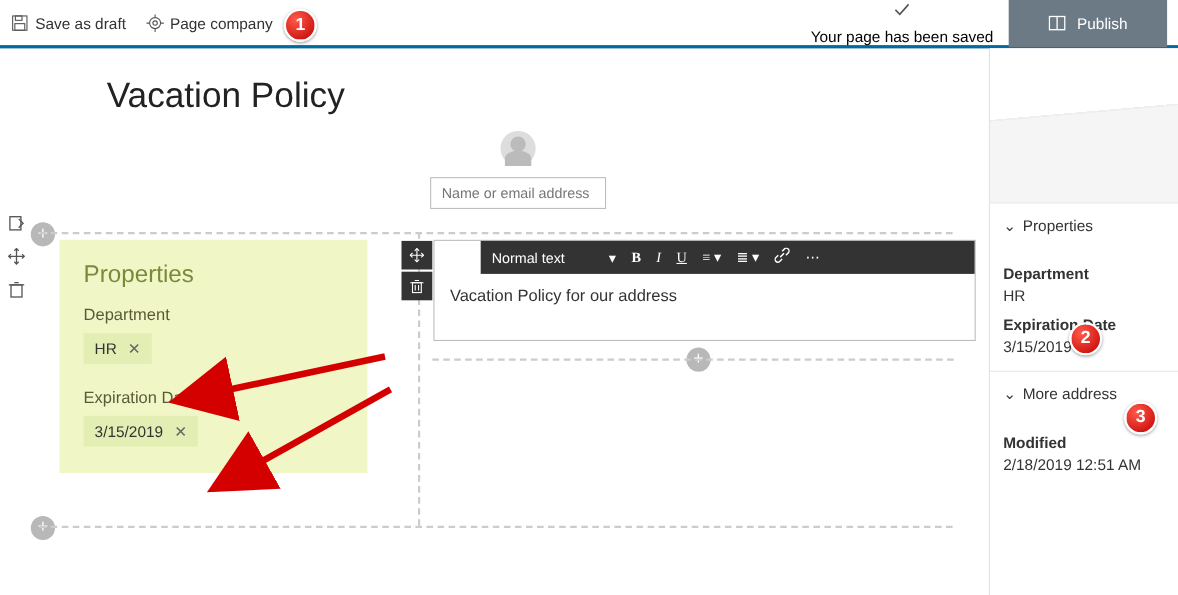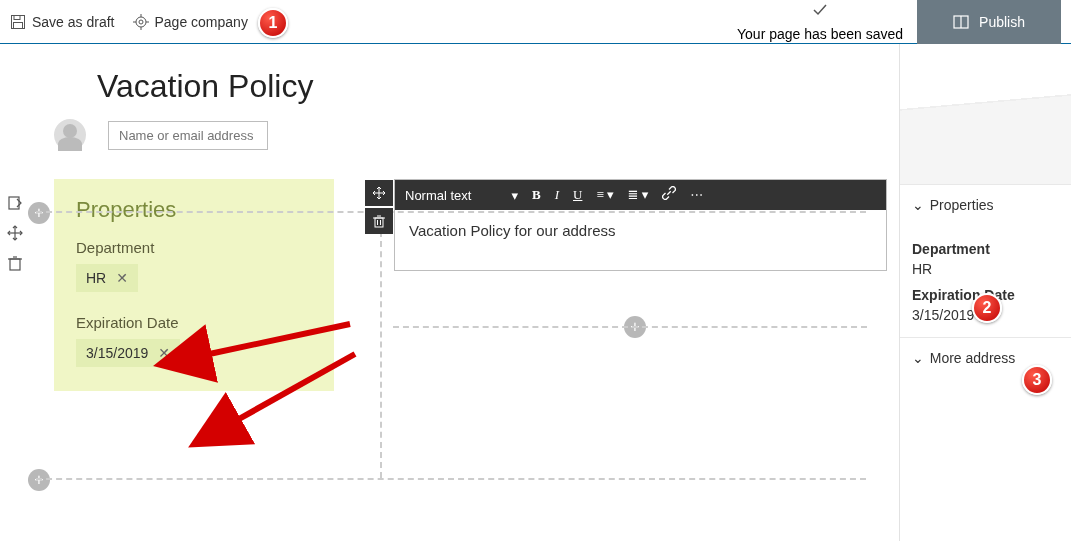--- a/index.html
+++ b/index.html
@@ -1,31 +1,31 @@
 <!DOCTYPE html>
 <html><head>
 <meta charset="utf-8">
 <style>
 * { box-sizing: border-box; margin: 0; padding: 0; font-family: "Segoe UI", Arial, sans-serif; }
 body { width: 1071px; height: 541px; background: #fff; overflow: hidden; position: relative; }
 
-.topbar { height: 44px; border-bottom: 1px solid #0369a1; display: flex; align-items: center; padding: 0 10px; font-size: 14px; color: #333; }
+.topbar { height: 44px; border-bottom: 3px solid #0369a1; display: flex; align-items: center; padding: 0 10px; font-size: 14px; color: #333; }
 .topbar-left { display: flex; align-items: center; gap: 18px; }
 .topbar-item { display: flex; align-items: center; gap: 6px; cursor: pointer; }
 .spacer { flex: 1; }
 .saved-msg { display: flex; align-items: center; gap: 8px; color: #000000; margin-right: 14px; flex-direction: column; }
 .publish-btn { background: #6b7a84; color: #fff; height: 44px; padding: 0 36px; display: flex; align-items: center; gap: 10px; cursor: pointer; font-size: 14px; }
 
 .main { display: flex; height: calc(541px - 44px); }
 .left-rail { width: 30px; padding-top: 150px; display: flex; flex-direction: column; align-items: center; gap: 12px; color: #555; }
 .left-rail .rail-icon { width: 18px; height: 18px; display: flex; align-items: center; justify-content: center; cursor: pointer; }
 
 .canvas { flex: 1; position: relative; padding: 24px 12px 0 24px; }
 h1.page-title { font-size: 32px; font-weight: 300; color: #222; margin-bottom: 14px; margin-left: 43px; }
-.author-row { display: flex; align-items: center; gap: 22px; margin-bottom: 10px; }
+.author-row { display: flex; align-items: center; gap: 10px; margin-bottom: 10px; flex-direction: column; }
 .avatar { width: 32px; height: 32px; border-radius: 50%; background: #ddd; position: relative; }
 .avatar::before { content:""; position:absolute; width:14px; height:14px; border-radius:50%; background:#bbb; top:5px; left:9px; }
 .avatar::after { content:""; position:absolute; width:24px; height:14px; border-radius:50% 50% 0 0; background:#bbb; bottom:0; left:4px; }
 .name-input { border: 1px solid #bdbdbd; padding: 6px 10px; font-size: 13px; width: 160px; color: #555; }
 
 .plus-circle { width: 22px; height: 22px; border-radius: 50%; background: #b8b8b8; color: #fff; display: flex; align-items: center; justify-content: center; font-size: 16px; position: absolute; cursor: pointer; }
 .plus-top { left: -2px; top: 158px; }
 .plus-bottom { left: -2px; top: 425px; }
 .plus-inline { left: 594px; top: 272px; }
 
@@ -35,21 +35,21 @@
 
 .props-card { background: #f0f6c6; padding: 18px 22px 24px; }
 .props-card h3 { font-size: 22px; font-weight: 400; color: #7a8a3d; margin-bottom: 16px; }
 .field-label { font-size: 15px; color: #5a5a3a; margin-bottom: 8px; margin-top: 10px; }
 .tag { background: #e3eeb4; display: inline-flex; align-items: center; gap: 10px; padding: 6px 10px; font-size: 14px; color: #333; }
 .tag .x { color: #666; cursor: pointer; }
 
 .editor { border: 1px solid #bdbdbd; position: relative; margin-left: 30px; }
 .editor-side { position: absolute; left: -30px; top: 0; width: 28px; }
 .side-btn { width: 28px; height: 26px; background: #333; color: #fff; display: flex; align-items: center; justify-content: center; margin-bottom: 2px; cursor: pointer; font-size: 13px; }
-.editor-toolbar { background: #333; color: #fff; height: 30px; display: flex; align-items: center; padding: 12px 10px; gap: 14px; font-size: 13px; }
+.editor-toolbar { background: #333; color: #fff; height: 30px; display: flex; align-items: center; padding: 12px 10px; gap: 14px; font-size: 13px; margin-left: 42px; }
 .dropdown { display: flex; align-items: center; gap: 40px; }
 .tb-icon { cursor: pointer; font-family: "Segoe UI", serif; }
 .editor-body { padding: 12px 14px; min-height: 60px; font-size: 15px; color: #333; }
 
 .dashed-h { border: none; border-top: 2px dashed #ccc; position: absolute; }
 .dashed-v { border: none; border-left: 2px dashed #ccc; position: absolute; }
 
 .right-pane { width: 172px; border-left: 1px solid #e2e2e2; }
 .diag-band { height: 140px; background: #f7f7f7; background-image: linear-gradient(175deg, #fff 0%, #fff 42%, #eee 42%, #eee 43%, #f5f5f5 43%, #f5f5f5 100%); }
 .section-header { display: flex; align-items: center; gap: 6px; padding: 12px 12px; font-size: 14px; color: #333; border-top: 1px solid #e8e8e8; cursor: pointer; }
@@ -240,18 +240,22 @@
     <div class="prop-block">
       <div class="prop-label">Department</div>
       <div class="prop-value">HR</div>
       <div class="prop-label">Expiration Date</div>
       <div class="prop-value">3/15/2019</div>
     </div>
     <div class="section-header">
       <span>⌄</span>
       <span>More address</span>
     </div>
+    <div class="prop-block">
+      <div class="prop-label">Modified</div>
+      <div class="prop-value">2/18/2019 12:51 AM</div>
+    </div>
   </div>
 </div>
 
 <div class="callout" style="left:258px; top:8px;">1</div>
 <div class="callout" style="left:972px; top:293px;">2</div>
 <div class="callout" style="left:1022px; top:365px;">3</div>
 
 </body></html>

